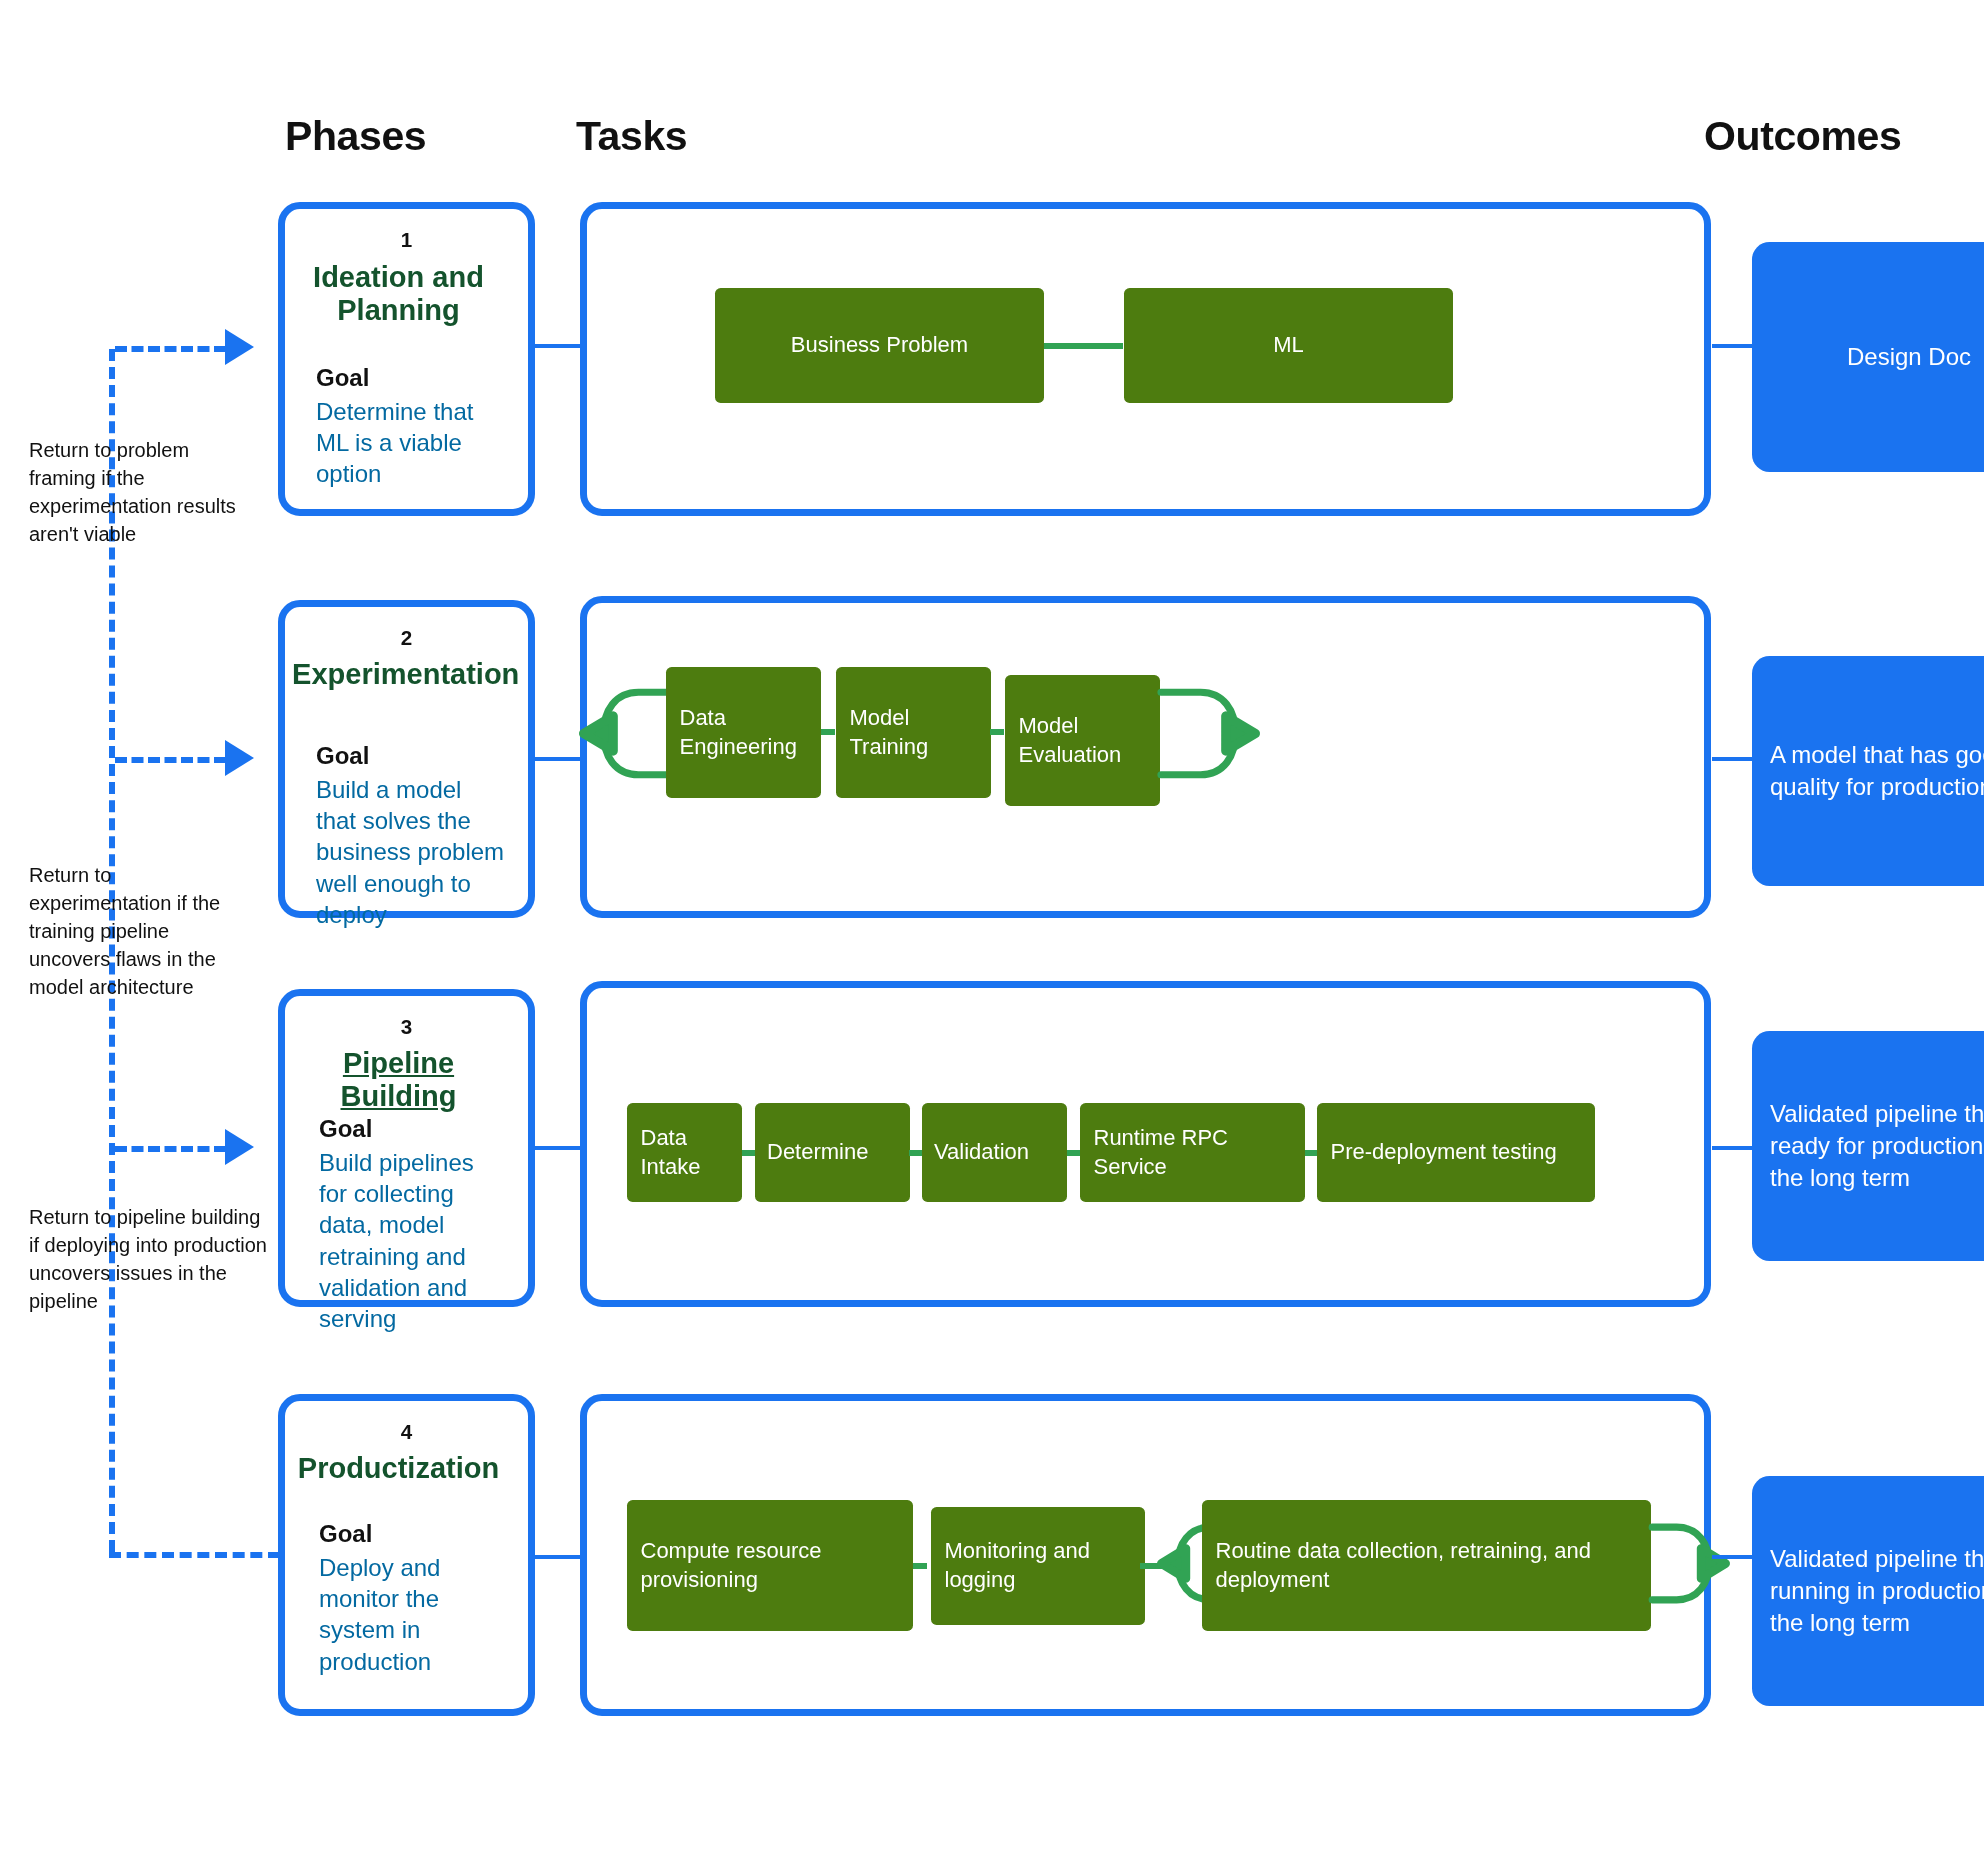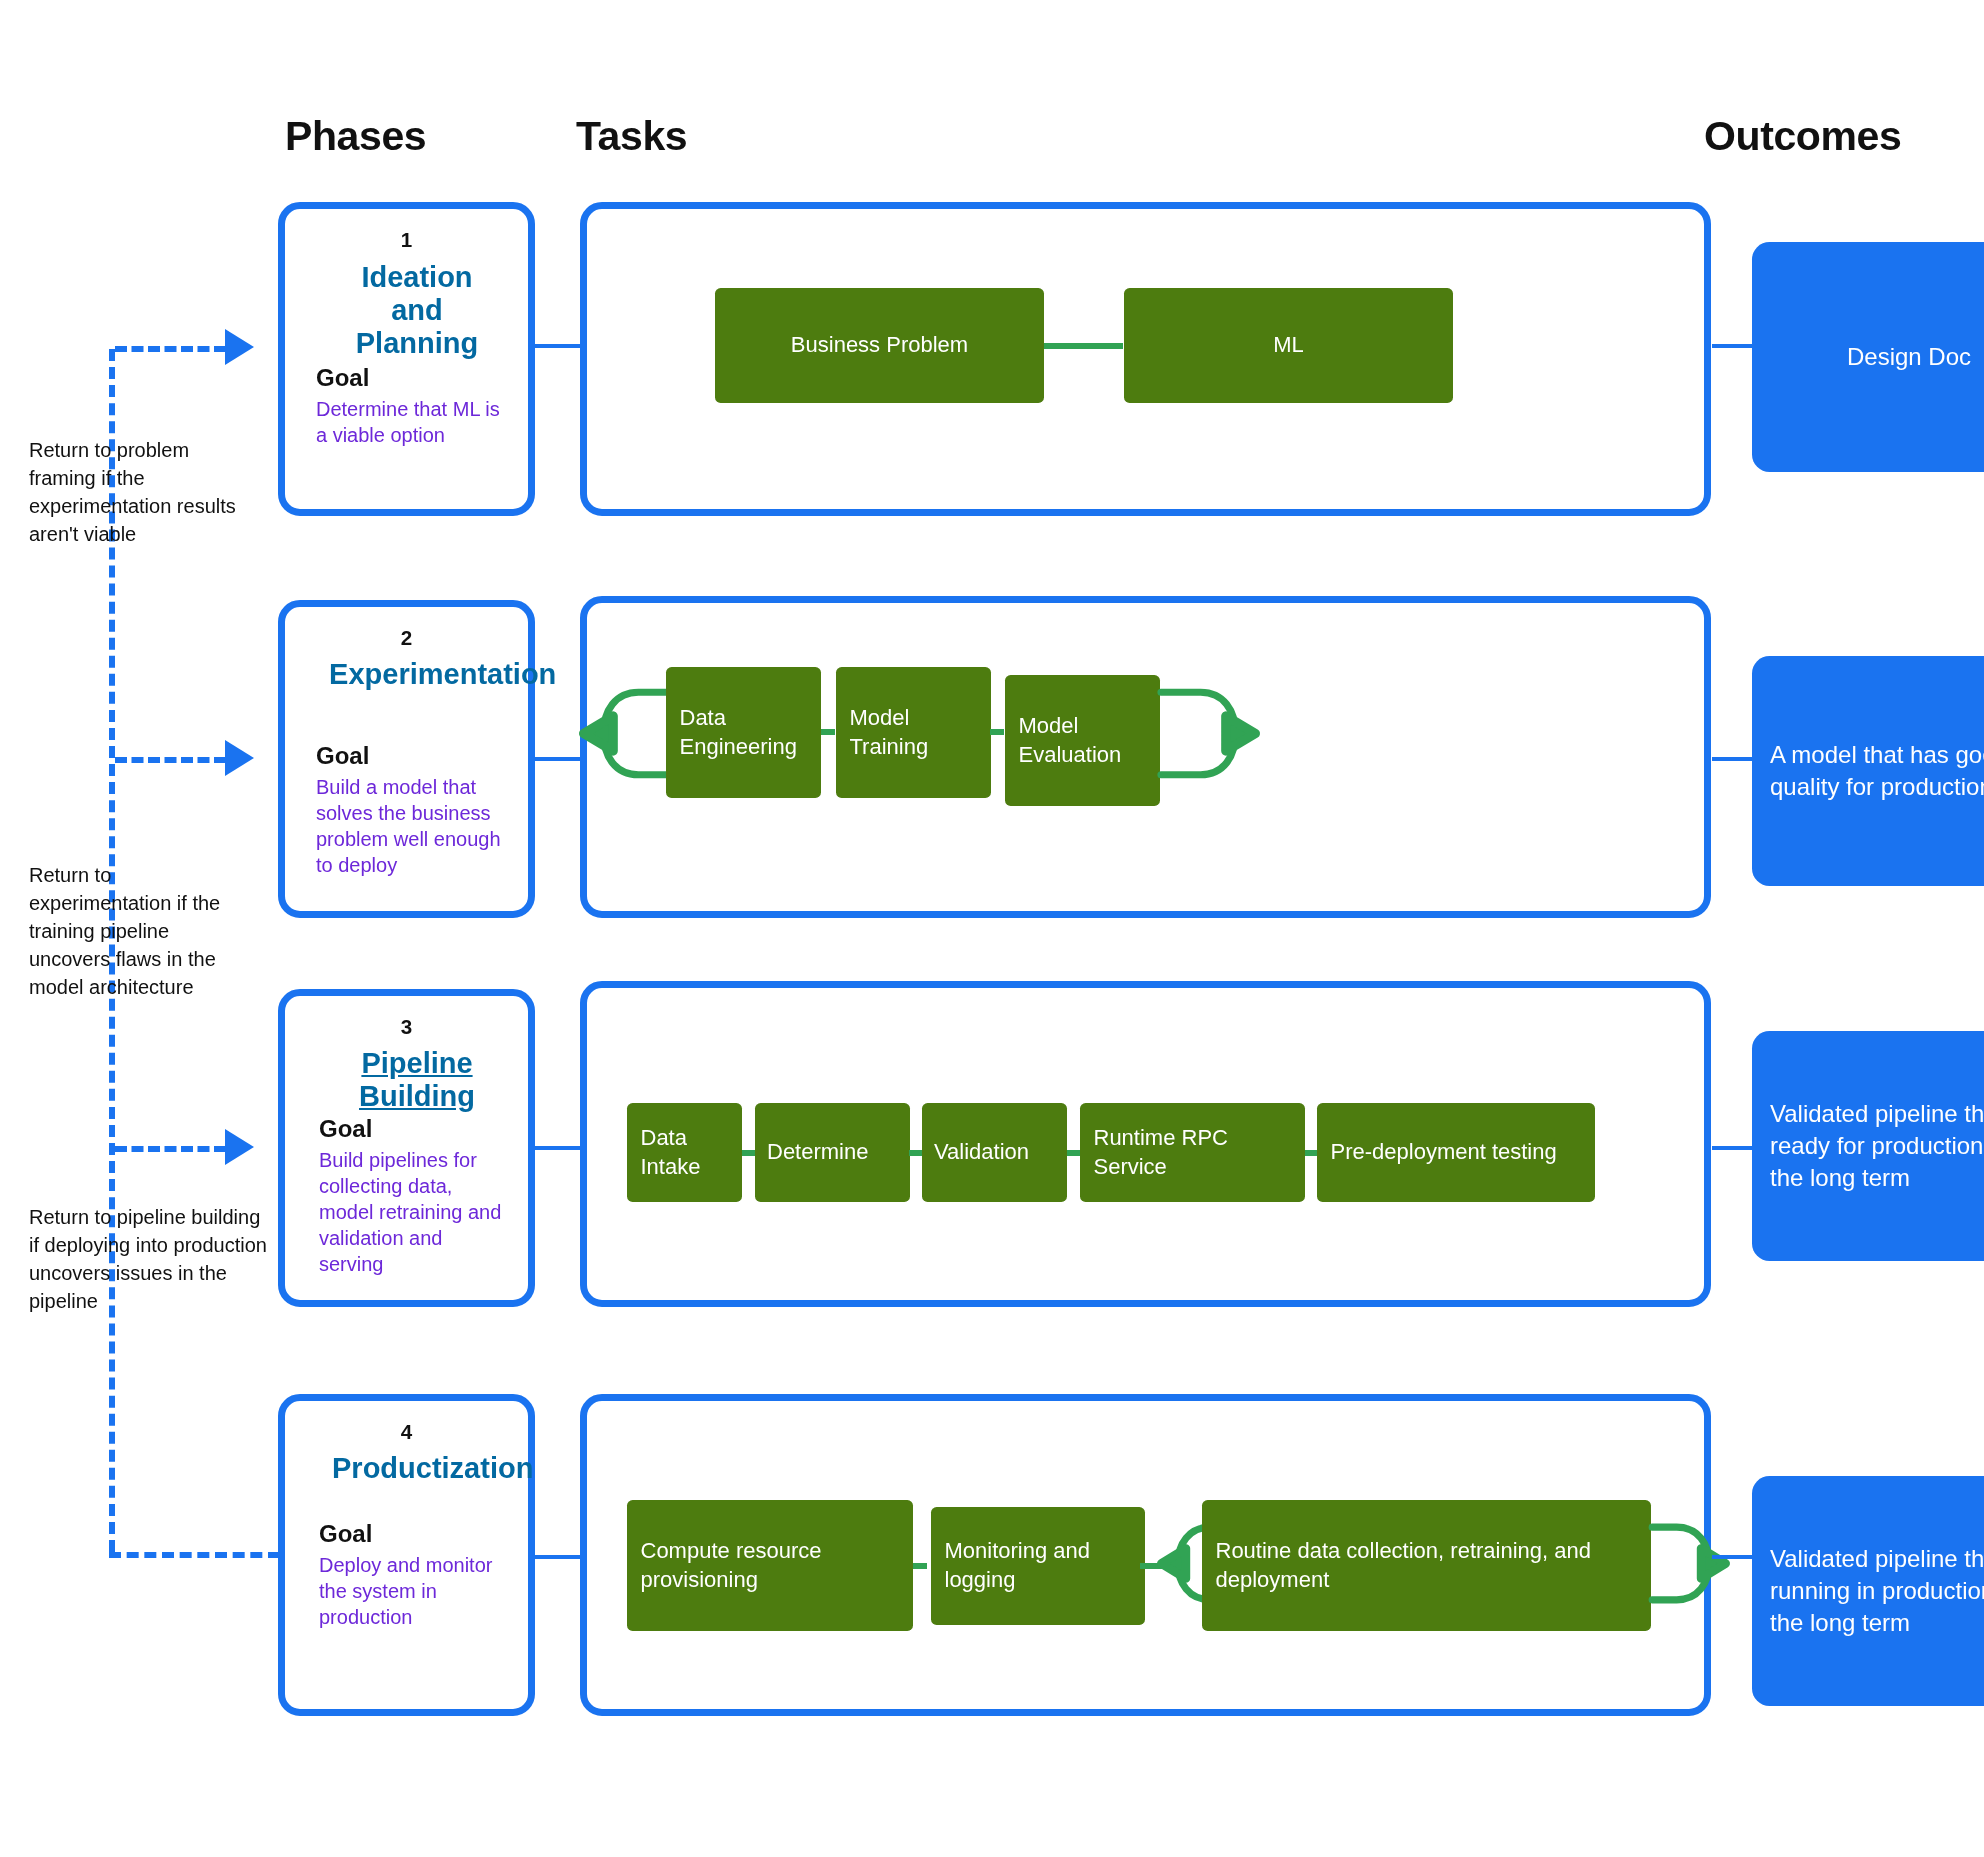--- a/index.html
+++ b/index.html
@@ -10,23 +10,23 @@
   
   .col-head{position:absolute;font-size:41px;font-weight:700;letter-spacing:-0.4px;
             color:#111;white-space:nowrap;}
 
   
   .phase-card{position:absolute;box-sizing:border-box;
       border:7.1px solid #1a73f0;border-radius:22px;background:#ffffff;}
   .phase-num{position:absolute;left:0;right:0;text-align:center;
       font-size:20.6px;font-weight:700;color:#111;}
   .phase-title{position:absolute;left:0;right:16px;text-align:center;
-      font-size:29px;font-weight:700;line-height:1.13;color:#0369a1;margin-left:37px;}
+      font-size:29px;font-weight:700;line-height:1.13;color:#14532d;}
   .goal-label{position:absolute;font-size:24px;font-weight:700;color:#111;}
-  .goal-text{position:absolute;font-size:20px;line-height:1.30;color:#6d28d9;}
+  .goal-text{position:absolute;font-size:24px;line-height:1.30;color:#0369a1;}
 
   
   .tasks-panel{position:absolute;box-sizing:border-box;
       border:7.1px solid #1a73f0;border-radius:22px;background:#ffffff;}
 
   
   .gbox{position:absolute;box-sizing:border-box;background:#4d7c0f;
       border-radius:5.6px;color:#ffffff;display:flex;align-items:center;
       justify-content:flex-start;}
   .gbox span{display:block;padding:0 13.5px;font-size:22px;line-height:1.30;}

